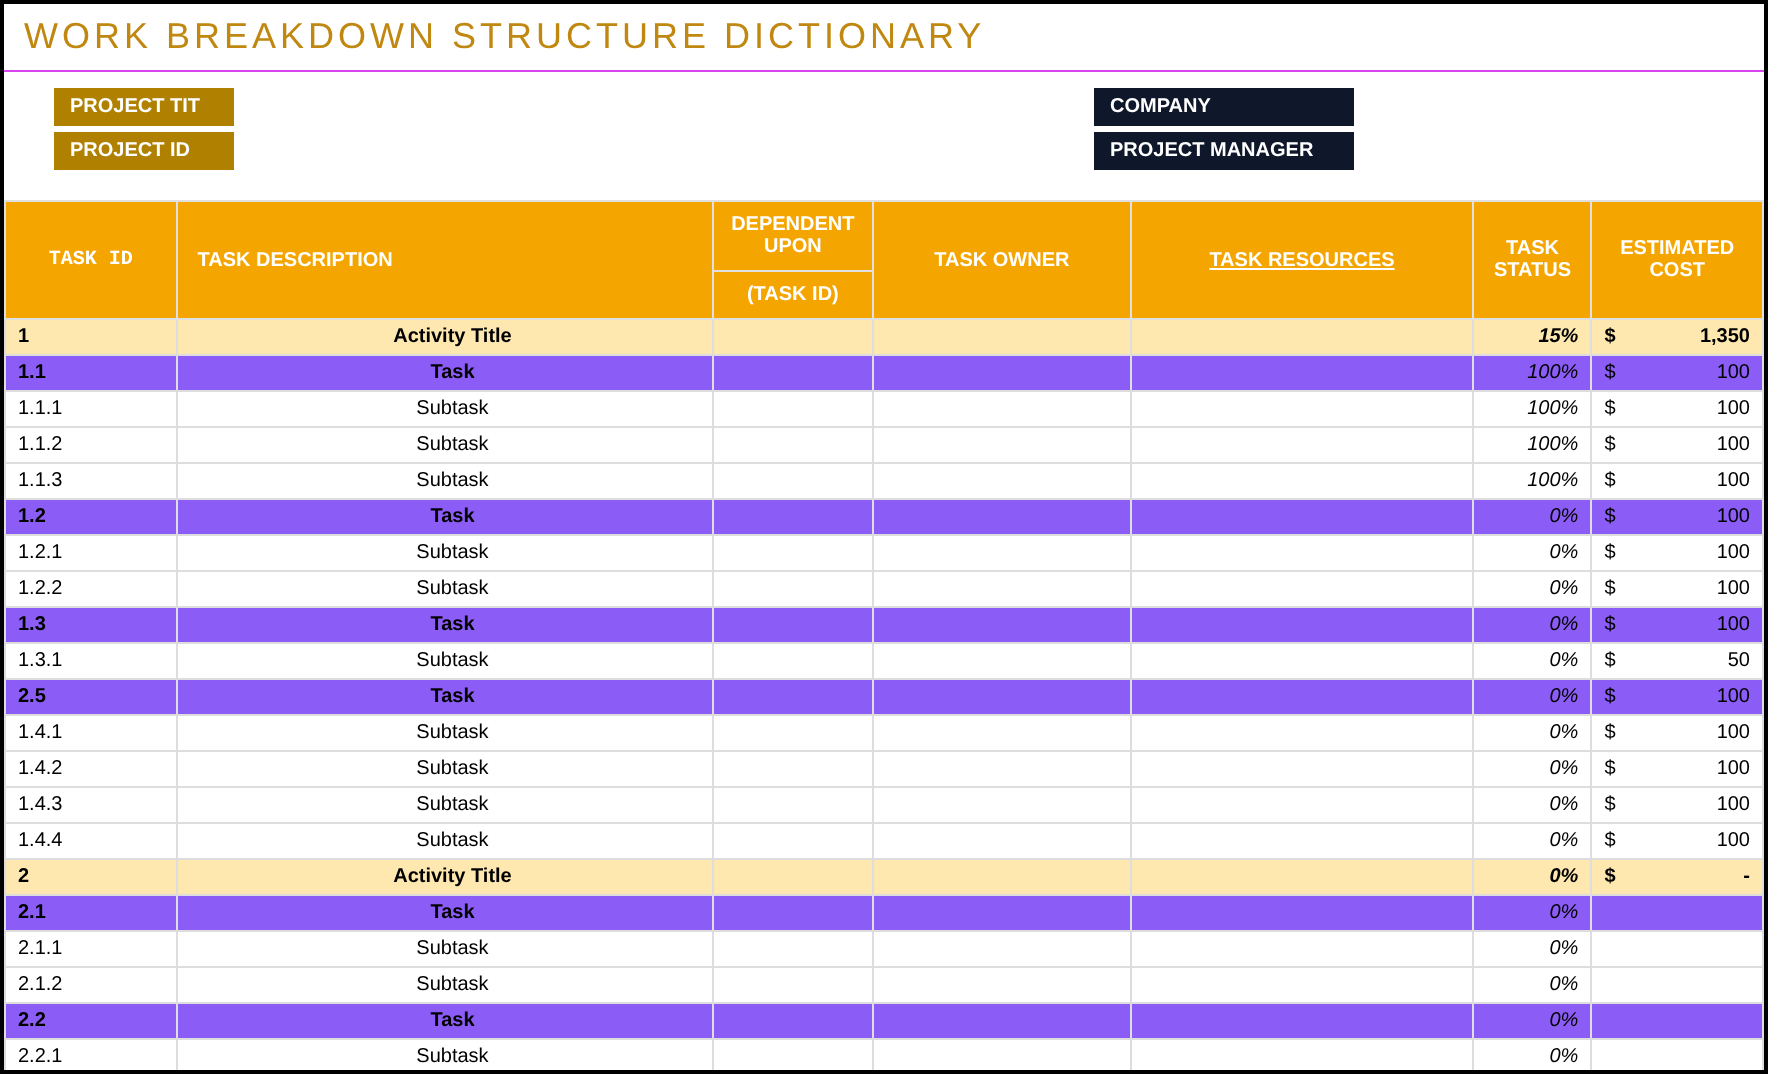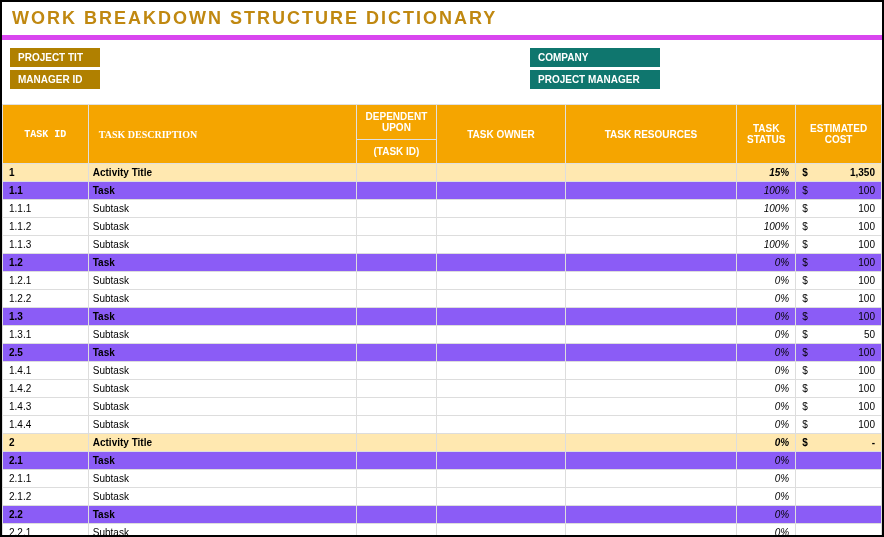--- a/index.html
+++ b/index.html
@@ -8,46 +8,47 @@
     font-size: 11px;
     background: #fff;
     width: 884px;
     height: 537px;
     border: 2px solid #000;
     overflow: hidden;
   }
   .title-bar {
     color: #c08810;
     font-size: 18px;
-    font-weight: bold;
+    font-weight: normal;
     letter-spacing: 2px;
     padding: 6px 10px;
-    border-bottom: 5px solid #d946ef;
+    border-bottom: 1px solid #d946ef;
   }
   .meta-section {
     padding: 8px 8px 12px 8px;
+    margin-left: 17px;
   }
   .meta-row {
     display: flex;
     margin-bottom: 3px;
   }
   .meta-label {
     background: #b08000;
     color: #fff;
     font-weight: bold;
     font-size: 10px;
     padding: 4px 8px;
     width: 90px;
   }
   .meta-value {
     background: #fff;
     width: 430px;
   }
   .meta-label2 {
-    background: #0f766e;
+    background: #0f172a;
     color: #fff;
     font-weight: bold;
     font-size: 10px;
     padding: 4px 8px;
     width: 130px;
   }
   table {
     width: 100%;
     border-collapse: collapse;
   }
@@ -56,58 +57,58 @@
     color: #fff;
     font-weight: bold;
     font-size: 10px;
     text-align: center;
     padding: 6px 4px;
     border: 1px solid #e0e0e0;
     vertical-align: middle;
     margin-left: 16px;
   }
   .col-taskid { width: 80px; font-family: Liberation Mono, monospace; }
-  .col-desc { width: 250px; text-align: left; padding-left: 10px; font-family: Liberation Serif, serif;}
+  .col-desc { width: 250px; text-align: left; padding-left: 10px;}
   .col-dep { width: 75px; }
   .col-owner { width: 120px; }
-  .col-res { width: 160px; }
+  .col-res { width: 160px; text-decoration: underline; }
   .col-status { width: 55px; }
   .col-cost { width: 80px; }
   tbody td {
     border: 1px solid #ddd;
     padding: 2px 6px;
     font-size: 10px;
     height: 18px;
     vertical-align: middle;
   }
   .row-activity td { background: #ffe8b0; font-weight: bold; }
   .row-task td { background: #8b5cf6; }
   .row-task td.td-id, .row-task td.td-desc { font-weight: bold; }
   .row-subtask td { background: #fff; }
   .td-id { font-weight: bold; padding-left: 6px; }
   .row-subtask .td-id { font-weight: normal; }
-  .td-desc { padding-left: 4px; }
+  .td-desc { padding-left: 14px; text-align: center; }
   .td-status { text-align: right; padding-right: 6px; font-style: italic; }
   .td-cost { text-align: right; padding-right: 6px; }
   .td-cost span.currency { float: left; }
   .td-dep { text-align: center; font-weight: bold;}
 </style>
 </head>
 <body>
 
 <div class="title-bar">WORK BREAKDOWN STRUCTURE DICTIONARY</div>
 
 <div class="meta-section">
   <div class="meta-row">
     <div class="meta-label">PROJECT TIT</div>
     <div class="meta-value"></div>
     <div class="meta-label2">COMPANY</div>
   </div>
   <div class="meta-row">
-    <div class="meta-label">MANAGER ID</div>
+    <div class="meta-label">PROJECT ID</div>
     <div class="meta-value"></div>
     <div class="meta-label2">PROJECT MANAGER</div>
   </div>
 </div>
 
 <table>
   <thead>
     <tr>
       <th class="col-taskid" rowspan="2">TASK ID</th>
       <th class="col-desc" rowspan="2">TASK DESCRIPTION</th>

